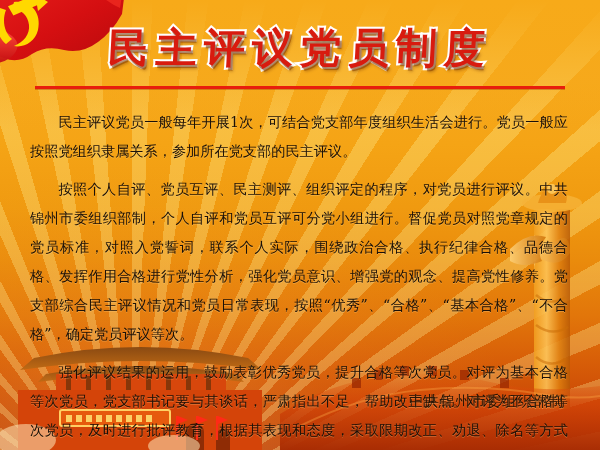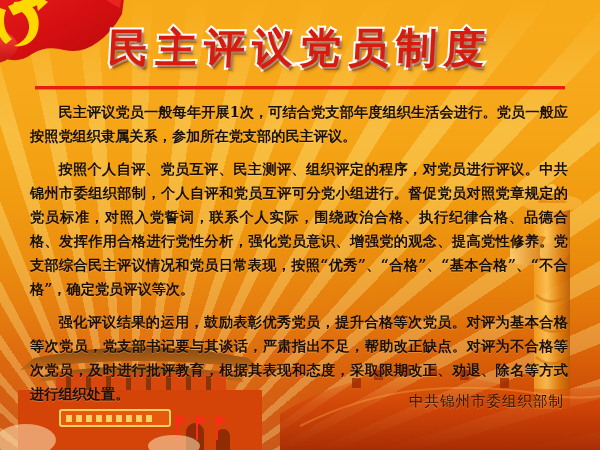--- a/index.html
+++ b/index.html
@@ -114,26 +114,26 @@
 
   
   .body {
     position: absolute;
     left: 30px; right: 32px; top: 100px;
     z-index: 5;
   }
   .para {
     font-family: "DejaVu Serif", "Liberation Serif", serif;
     font-size: 14.2px;
-    font-weight: bold;
+    font-weight: normal;
     color: #1a1008;
-    line-height: 24px;
+    line-height: 29px;
     text-align: justify;
     text-indent: 2em;
-    margin: 0 0 9px 0;
+    margin: 8px 0 9px 0;
     text-shadow: 0 1px 0 rgba(255,220,150,0.30);
   }
   .signature {
     position: absolute;
     right: 36px; top: 392px;
     font-family: "DejaVu Serif", "Liberation Serif", serif;
     font-size: 14.5px;
     font-weight: normal;
     color: #2a1403;
     letter-spacing: 1px;

